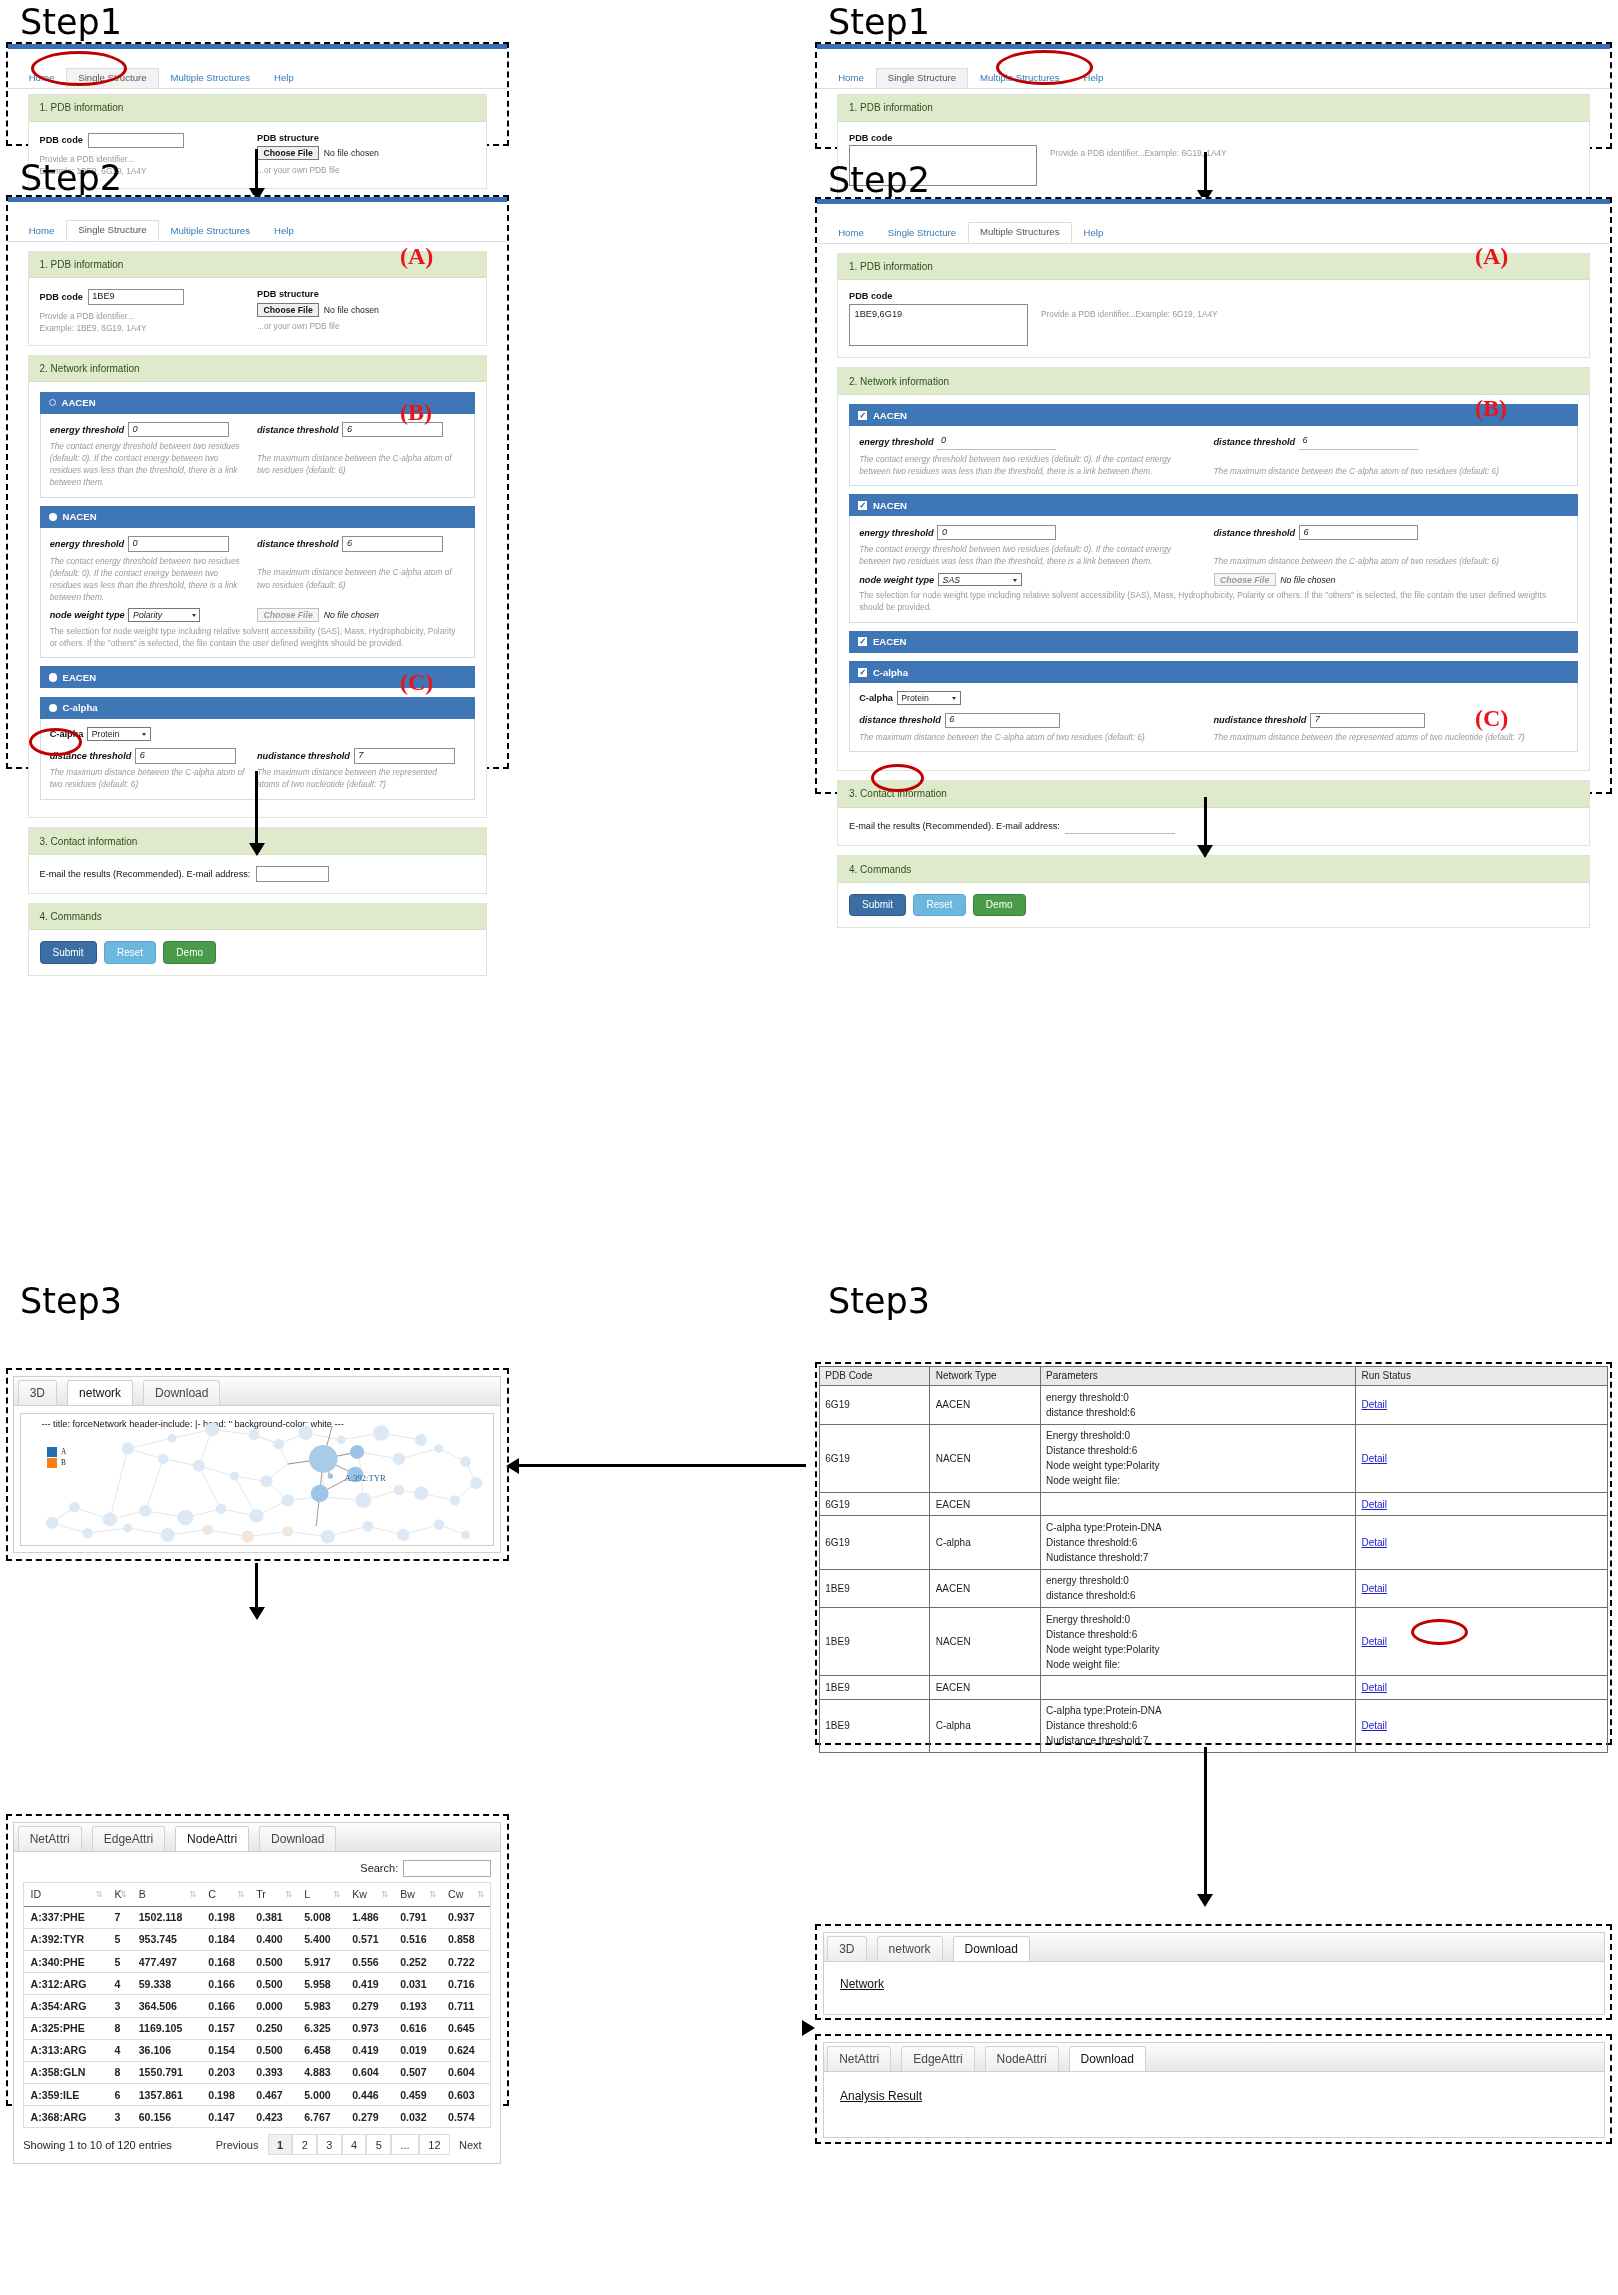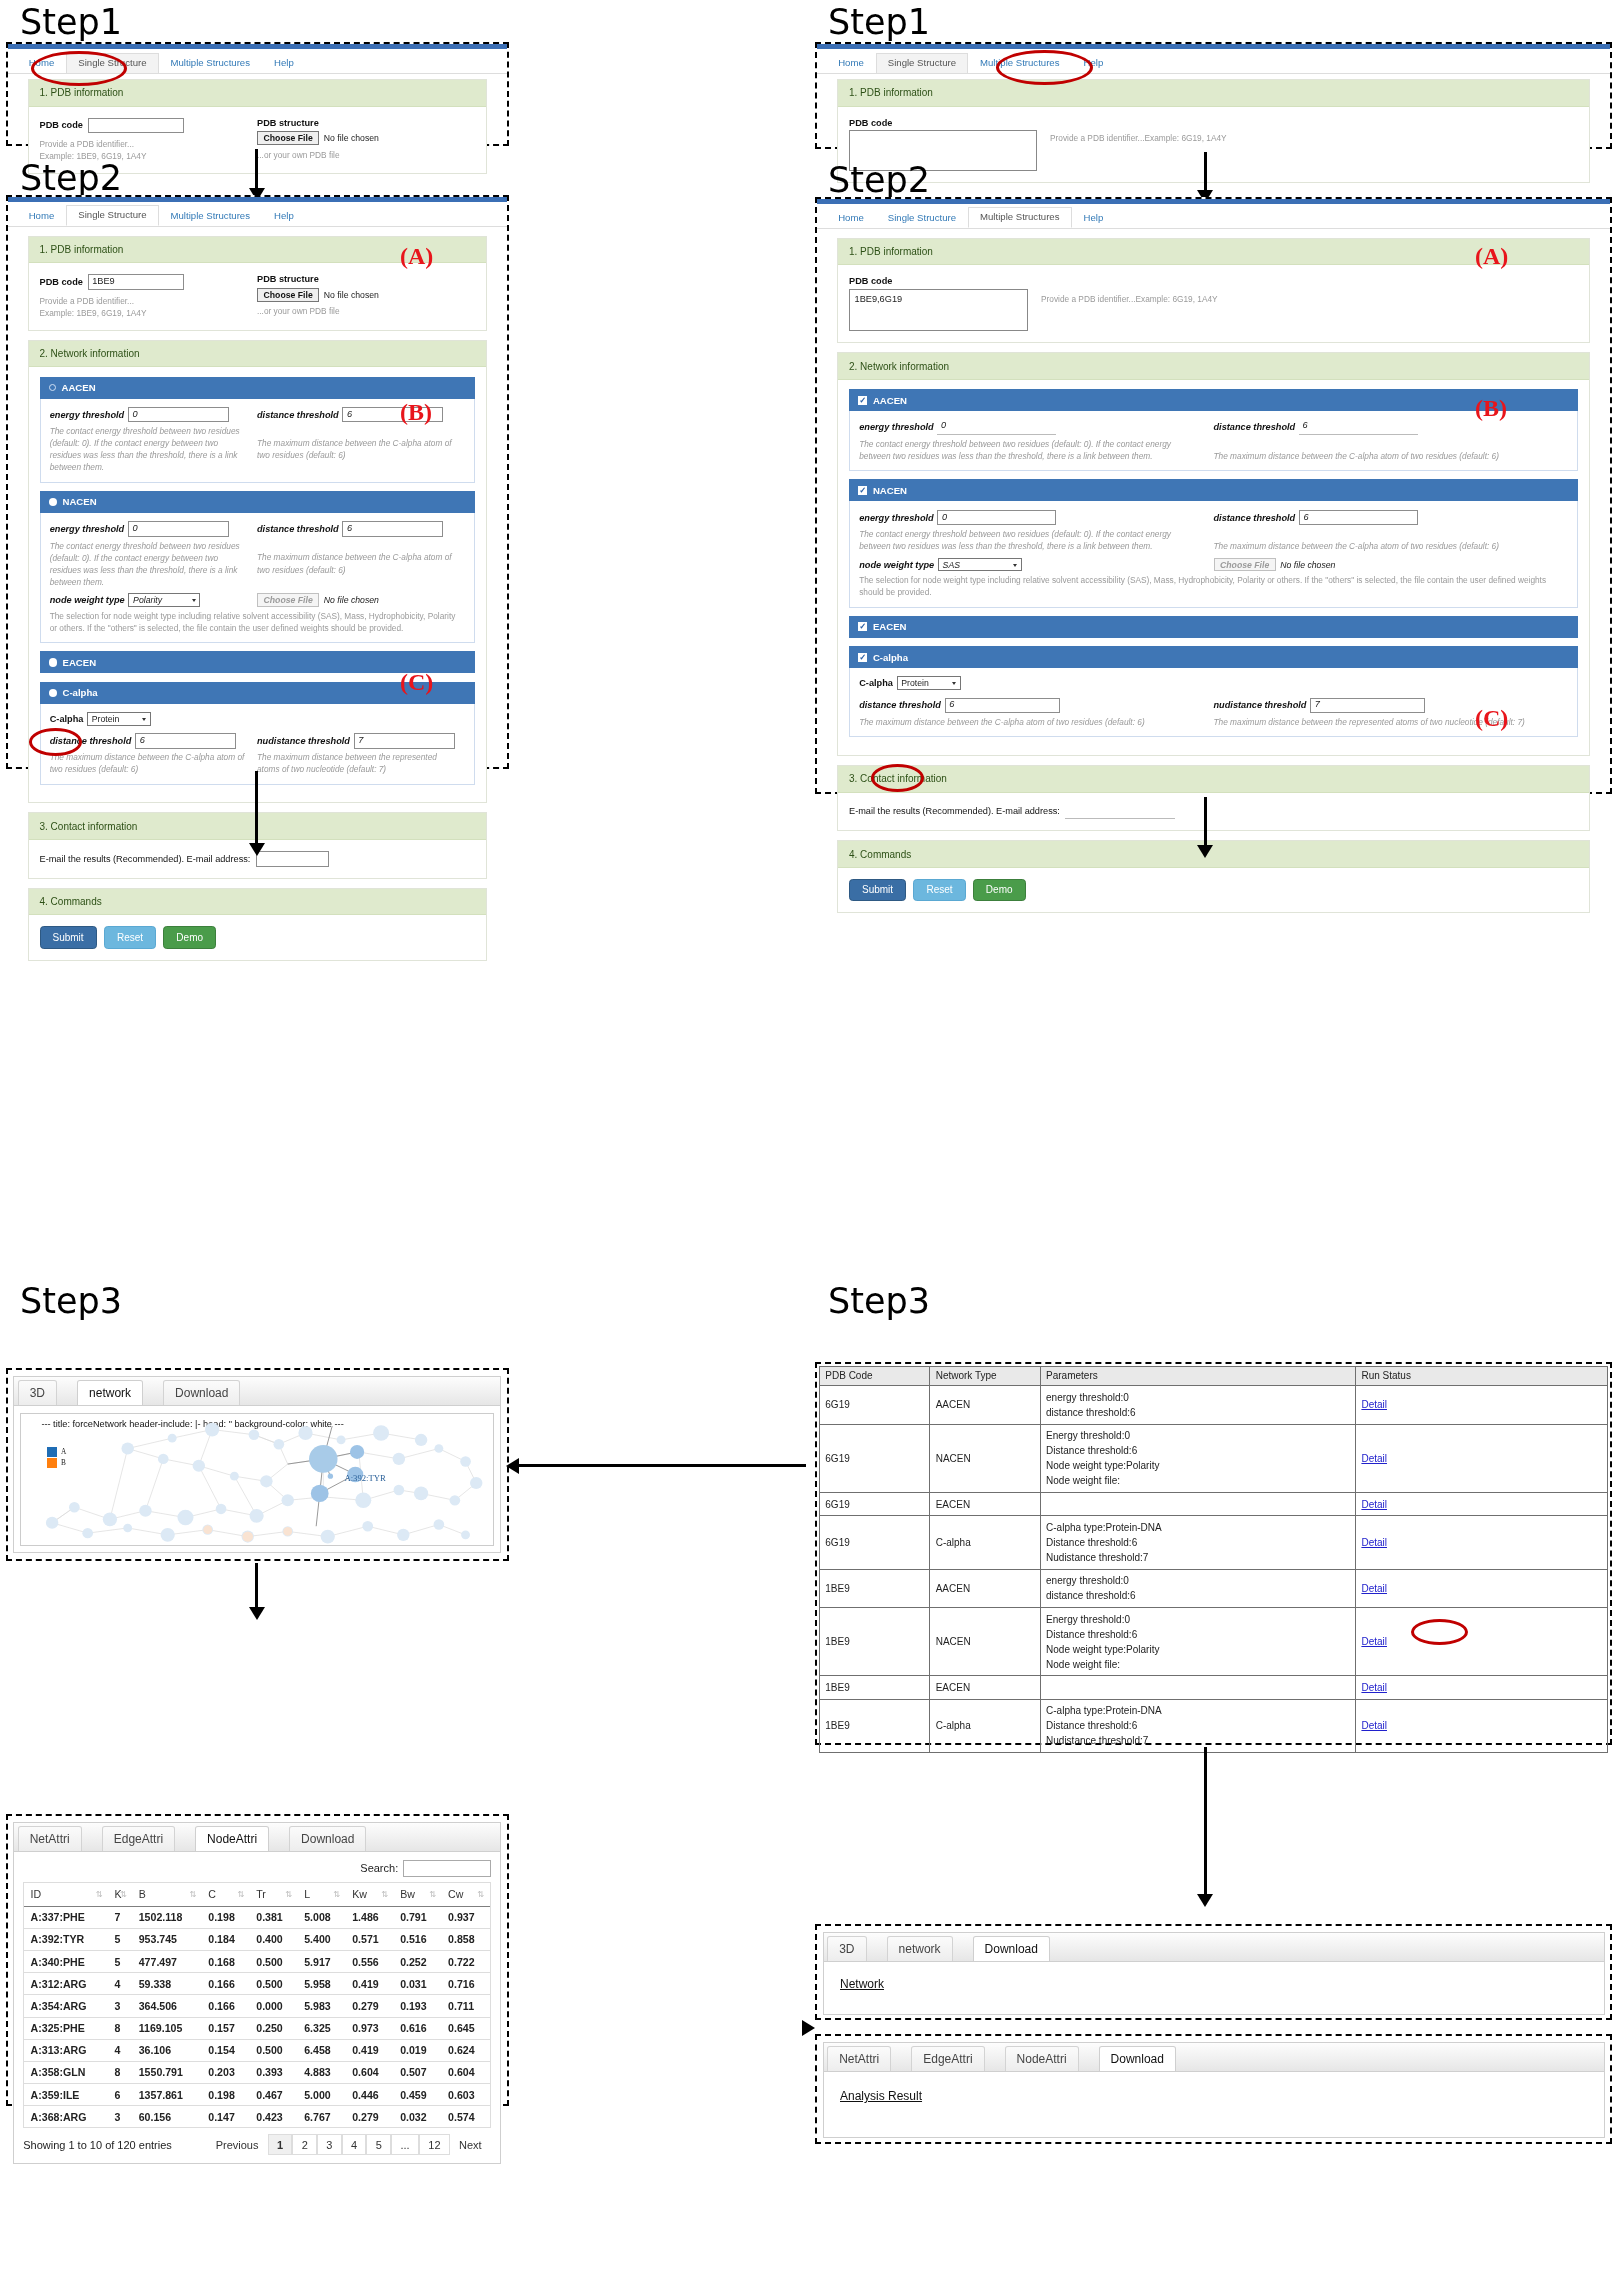--- a/index.html
+++ b/index.html
@@ -14,21 +14,21 @@
     font-family:"DejaVu Sans", sans-serif;
     font-size:35px; font-weight:400; color:#000; letter-spacing:0px;
   }
   
   .dashbox { border:2.8px dashed #000; background:#fff; }
   .bluebar { height:4.6px; background:#3b6fb5; width:100%; }
 
   
   .navtabs {
     display:flex; align-items:flex-end; gap:0px;
-    border-bottom:0.9px solid #ddd; background:#fff; height:25px; padding-left:9.2px;
+    border-bottom:0.9px solid #ddd; background:#fff; height:40px; padding-left:9.2px;
   }
   .navtab {
     font-size:9.6px; color:#337ab7; padding:4.6px 11px 4.6px 11px; line-height:1;
     border:0.9px solid transparent; border-bottom:none; white-space:nowrap;
   }
   .navtab.active { color:#555; background:#f3f3f3; border-color:#ddd; }
   .navtab.active.white { background:#fff; border-bottom:0.9px solid #fff; }
 
   
   .panel { border:0.9px solid #e0e4d8; background:#fff; margin:9.2px 20px 0 20px; }
@@ -103,21 +103,21 @@
     border-right:13.8px solid #000;
   }
   .arrow-head-right {
     width:0; height:0; border-top:8.3px solid transparent; border-bottom:8.3px solid transparent;
     border-left:13.8px solid #000;
   }
 
   
   .uitabs { background:linear-gradient(#fdfdfd,#e6e6e6); border:0.9px solid #cfcfcf; padding:3.7px 3.7px 0 3.7px; display:flex; align-items:flex-end; }
   .uitab {
-    font-size:12px; color:#454545; padding:4.6px 11px 5.5px 11px; margin-right:20px;
+    font-size:12px; color:#454545; padding:4.6px 11px 5.5px 11px; margin-right:10px;
     background:linear-gradient(#fbfbfb,#ededed); border:0.9px solid #d3d3d3; border-bottom:none;
     border-radius:2.8px 2.8px 0 0;
   }
   .uitab.active { background:#fff; border-color:#cfcfcf; color:#111; font-weight:normal; }
   .uitab-pane { border:0.9px solid #cfcfcf; border-top:none; background:#fff; }
 
   
   .dt { border-collapse:collapse; width:100%; font-size:10.6px; }
   .dt th {
     border-bottom:1.8px solid #7f7f7f; border-top:0.9px solid #ddd; padding:5.5px 6.4px; text-align:left;

